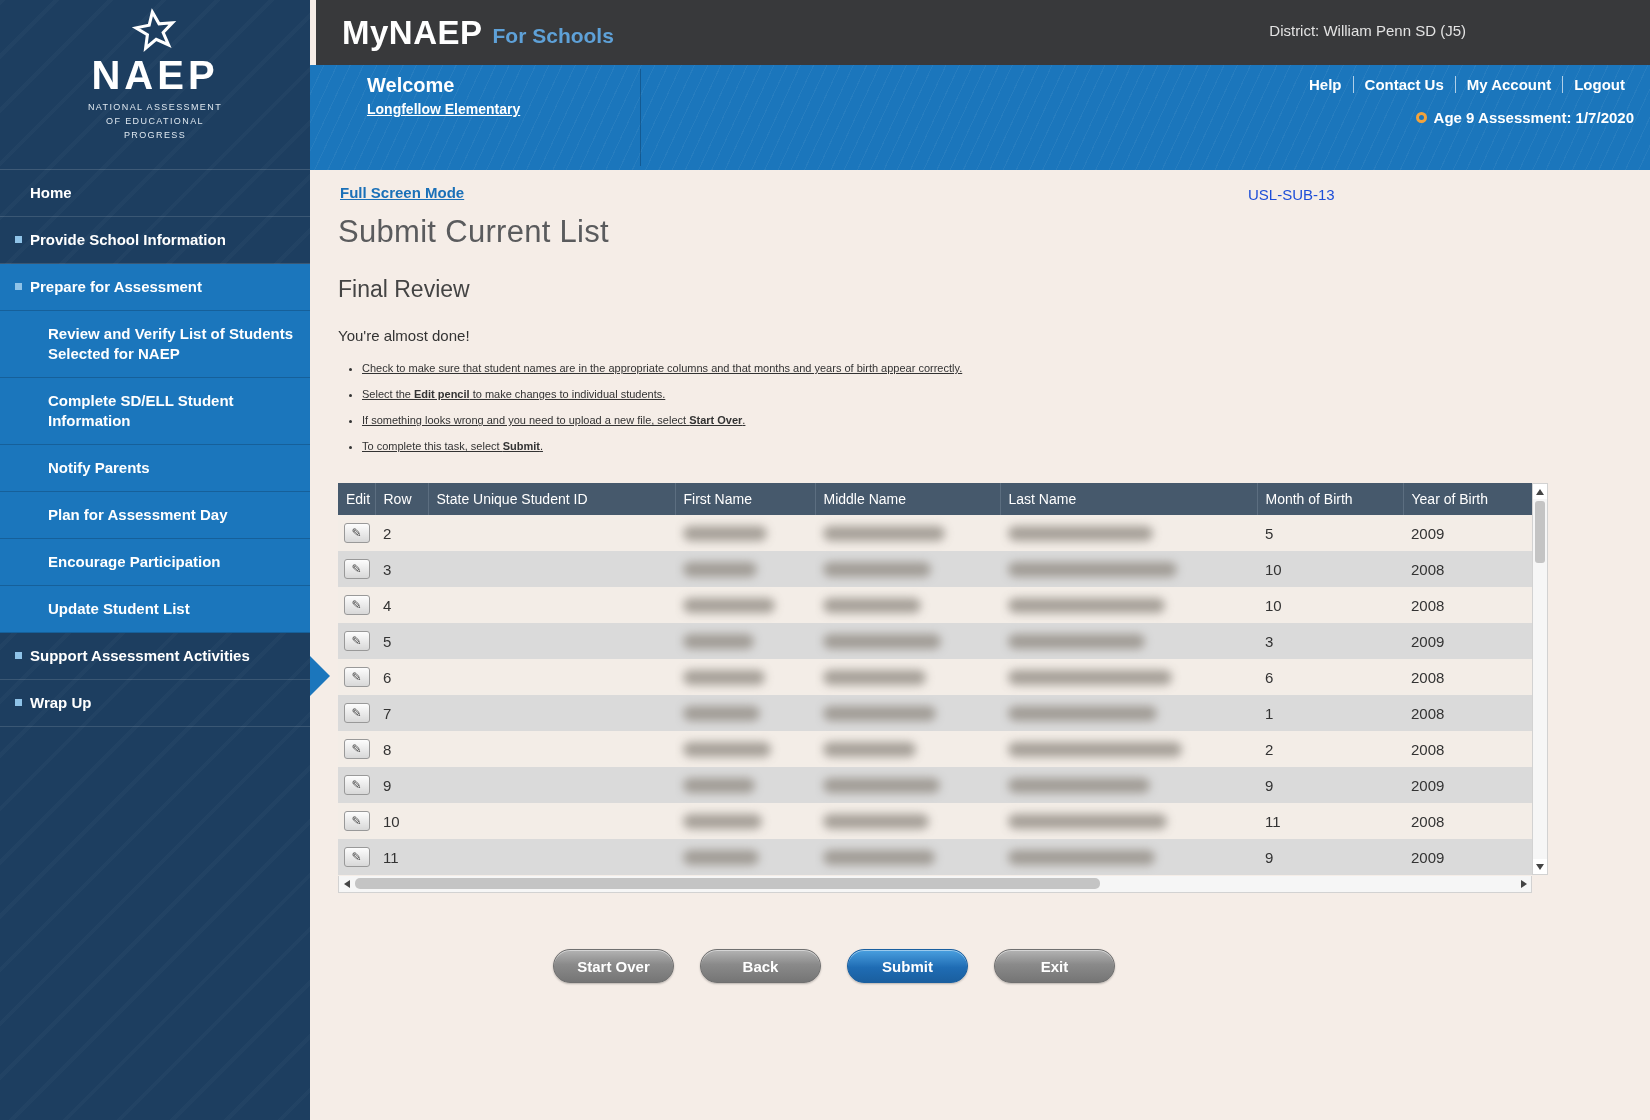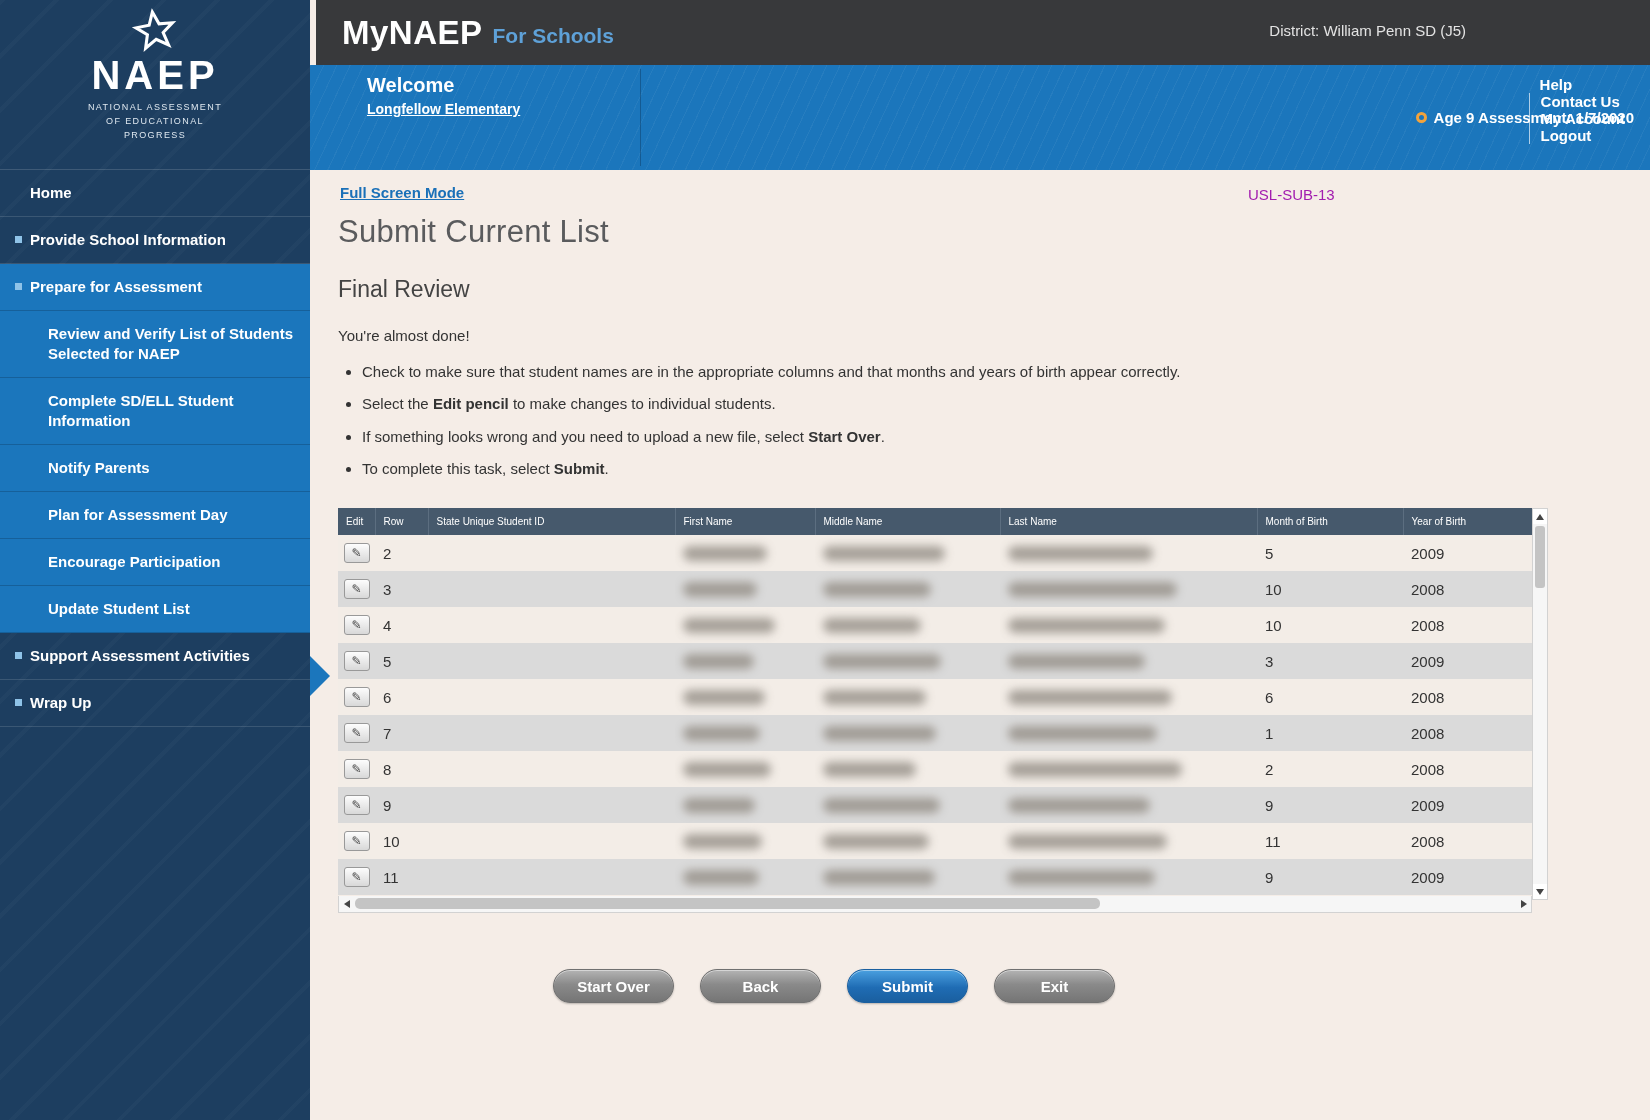--- a/index.html
+++ b/index.html
@@ -31,43 +31,43 @@
 
   
   .bluebar { position:absolute; left:310px; top:65px; width:1340px; height:105px; background:#1b76bc;
     background-image:repeating-linear-gradient(115deg, rgba(255,255,255,0.05) 0 1px, transparent 1px 12px); }
   .bluebar .vdiv { position:absolute; left:330px; top:4px; bottom:4px; width:1px; background:rgba(10,40,70,0.35); }
   .welcome { padding:9px 0 0 30px; color:#fff; }
   .welcome-title { margin-left:27px; font-size:20px; font-weight:bold; }
   .welcome-user { display:flex; align-items:center; margin-top:5px; }
   .welcome-user span { margin-left:7px; font-size:17px; font-weight:bold; }
   .welcome-school { display:inline-block; margin:4px 0 0 27px; font-size:14px; font-weight:bold; color:#fff; text-decoration:underline; cursor:pointer; }
-  .hdr-links { position:absolute; top:11px; right:14px; display:flex;flex-direction:column; }
+  .hdr-links { position:absolute; top:11px; right:14px; display:flex; }
   .hdr-links a { color:#fff; font-size:15px; font-weight:bold; padding:0 11px; border-left:1px solid rgba(255,255,255,0.65); text-decoration:none; cursor:pointer; }
   .hdr-links a:first-child { border-left:none; }
   .assessment { position:absolute; top:44px; right:16px; display:flex; align-items:center; color:#fff; font-size:15px; font-weight:bold; }
   .assess-icon { width:11px; height:11px; border:3px solid #f2a33c; border-radius:50%; margin-right:7px; display:inline-block; }
 
   
   .content { position:absolute; left:310px; top:170px; width:1340px; height:950px; background:#f5ede7; }
   .content-top { position:relative; height:40px; }
   .fullscreen-link { position:absolute; left:30px; top:14px; color:#1a70b8; font-size:15px; font-weight:600; text-decoration:underline; cursor:pointer; }
-  .page-code { position:absolute; left:938px; top:16px; color:#a21caf; font-size:15px; }
+  .page-code { position:absolute; left:938px; top:16px; color:#1d4ed8; font-size:15px; }
   h1.page-title { margin:4px 0 0 28px; font-size:31px; font-weight:400; color:#5a5b5d; letter-spacing:0.3px; }
   h2.section-title { margin:26px 0 0 28px; font-size:23px; font-weight:400; color:#444; }
   .intro { margin:24px 0 0 28px; font-size:15px; color:#333; }
   ul.instructions { margin:16px 0 0 28px; padding-left:24px; max-width:1000px; }
-  ul.instructions li { font-size:15px; color:#333; line-height:1.55; margin-bottom:9px; }
+  ul.instructions li { font-size:11px; color:#333; line-height:1.55; margin-bottom:9px;text-decoration:underline; }
 
   
   .table-wrap { position:relative; margin:28px 0 0 28px; width:1210px; }
   table.student-table { table-layout:fixed; width:1194px; border-collapse:collapse; }
   col.w-edit{width:37px} col.w-row{width:53px} col.w-id{width:247px} col.w-first{width:140px}
   col.w-middle{width:185px} col.w-last{width:257px} col.w-month{width:146px} col.w-year{width:129px}
-  th { background:#46596c; color:#fff; font-size:10px; font-weight:400; text-align:left; padding:8px 8px;
+  th { background:#46596c; color:#fff; font-size:14px; font-weight:400; text-align:left; padding:8px 8px;
     border-right:1px solid #5c6e80; white-space:nowrap; overflow:hidden; }
   th:last-child { border-right:none; }
   td { height:36px; padding:0 8px; font-size:15px; color:#333; overflow:hidden; }
   tbody tr:nth-child(odd) { background:#f3ede7; }
   tbody tr:nth-child(even) { background:#dadada; }
   .c-edit { text-align:center; padding:0 4px; }
   .edit-btn { width:26px; height:20px; border:1px solid #999; border-radius:3px;
     background:linear-gradient(#fdfdfd,#d8d8d8); cursor:pointer; display:inline-flex; align-items:center; justify-content:center; }
   .pencil { font-size:12px; color:#444; line-height:1; }
   .blur { display:block; height:15px; border-radius:8px; background:#938d85; filter:blur(5px); opacity:0.8; }

